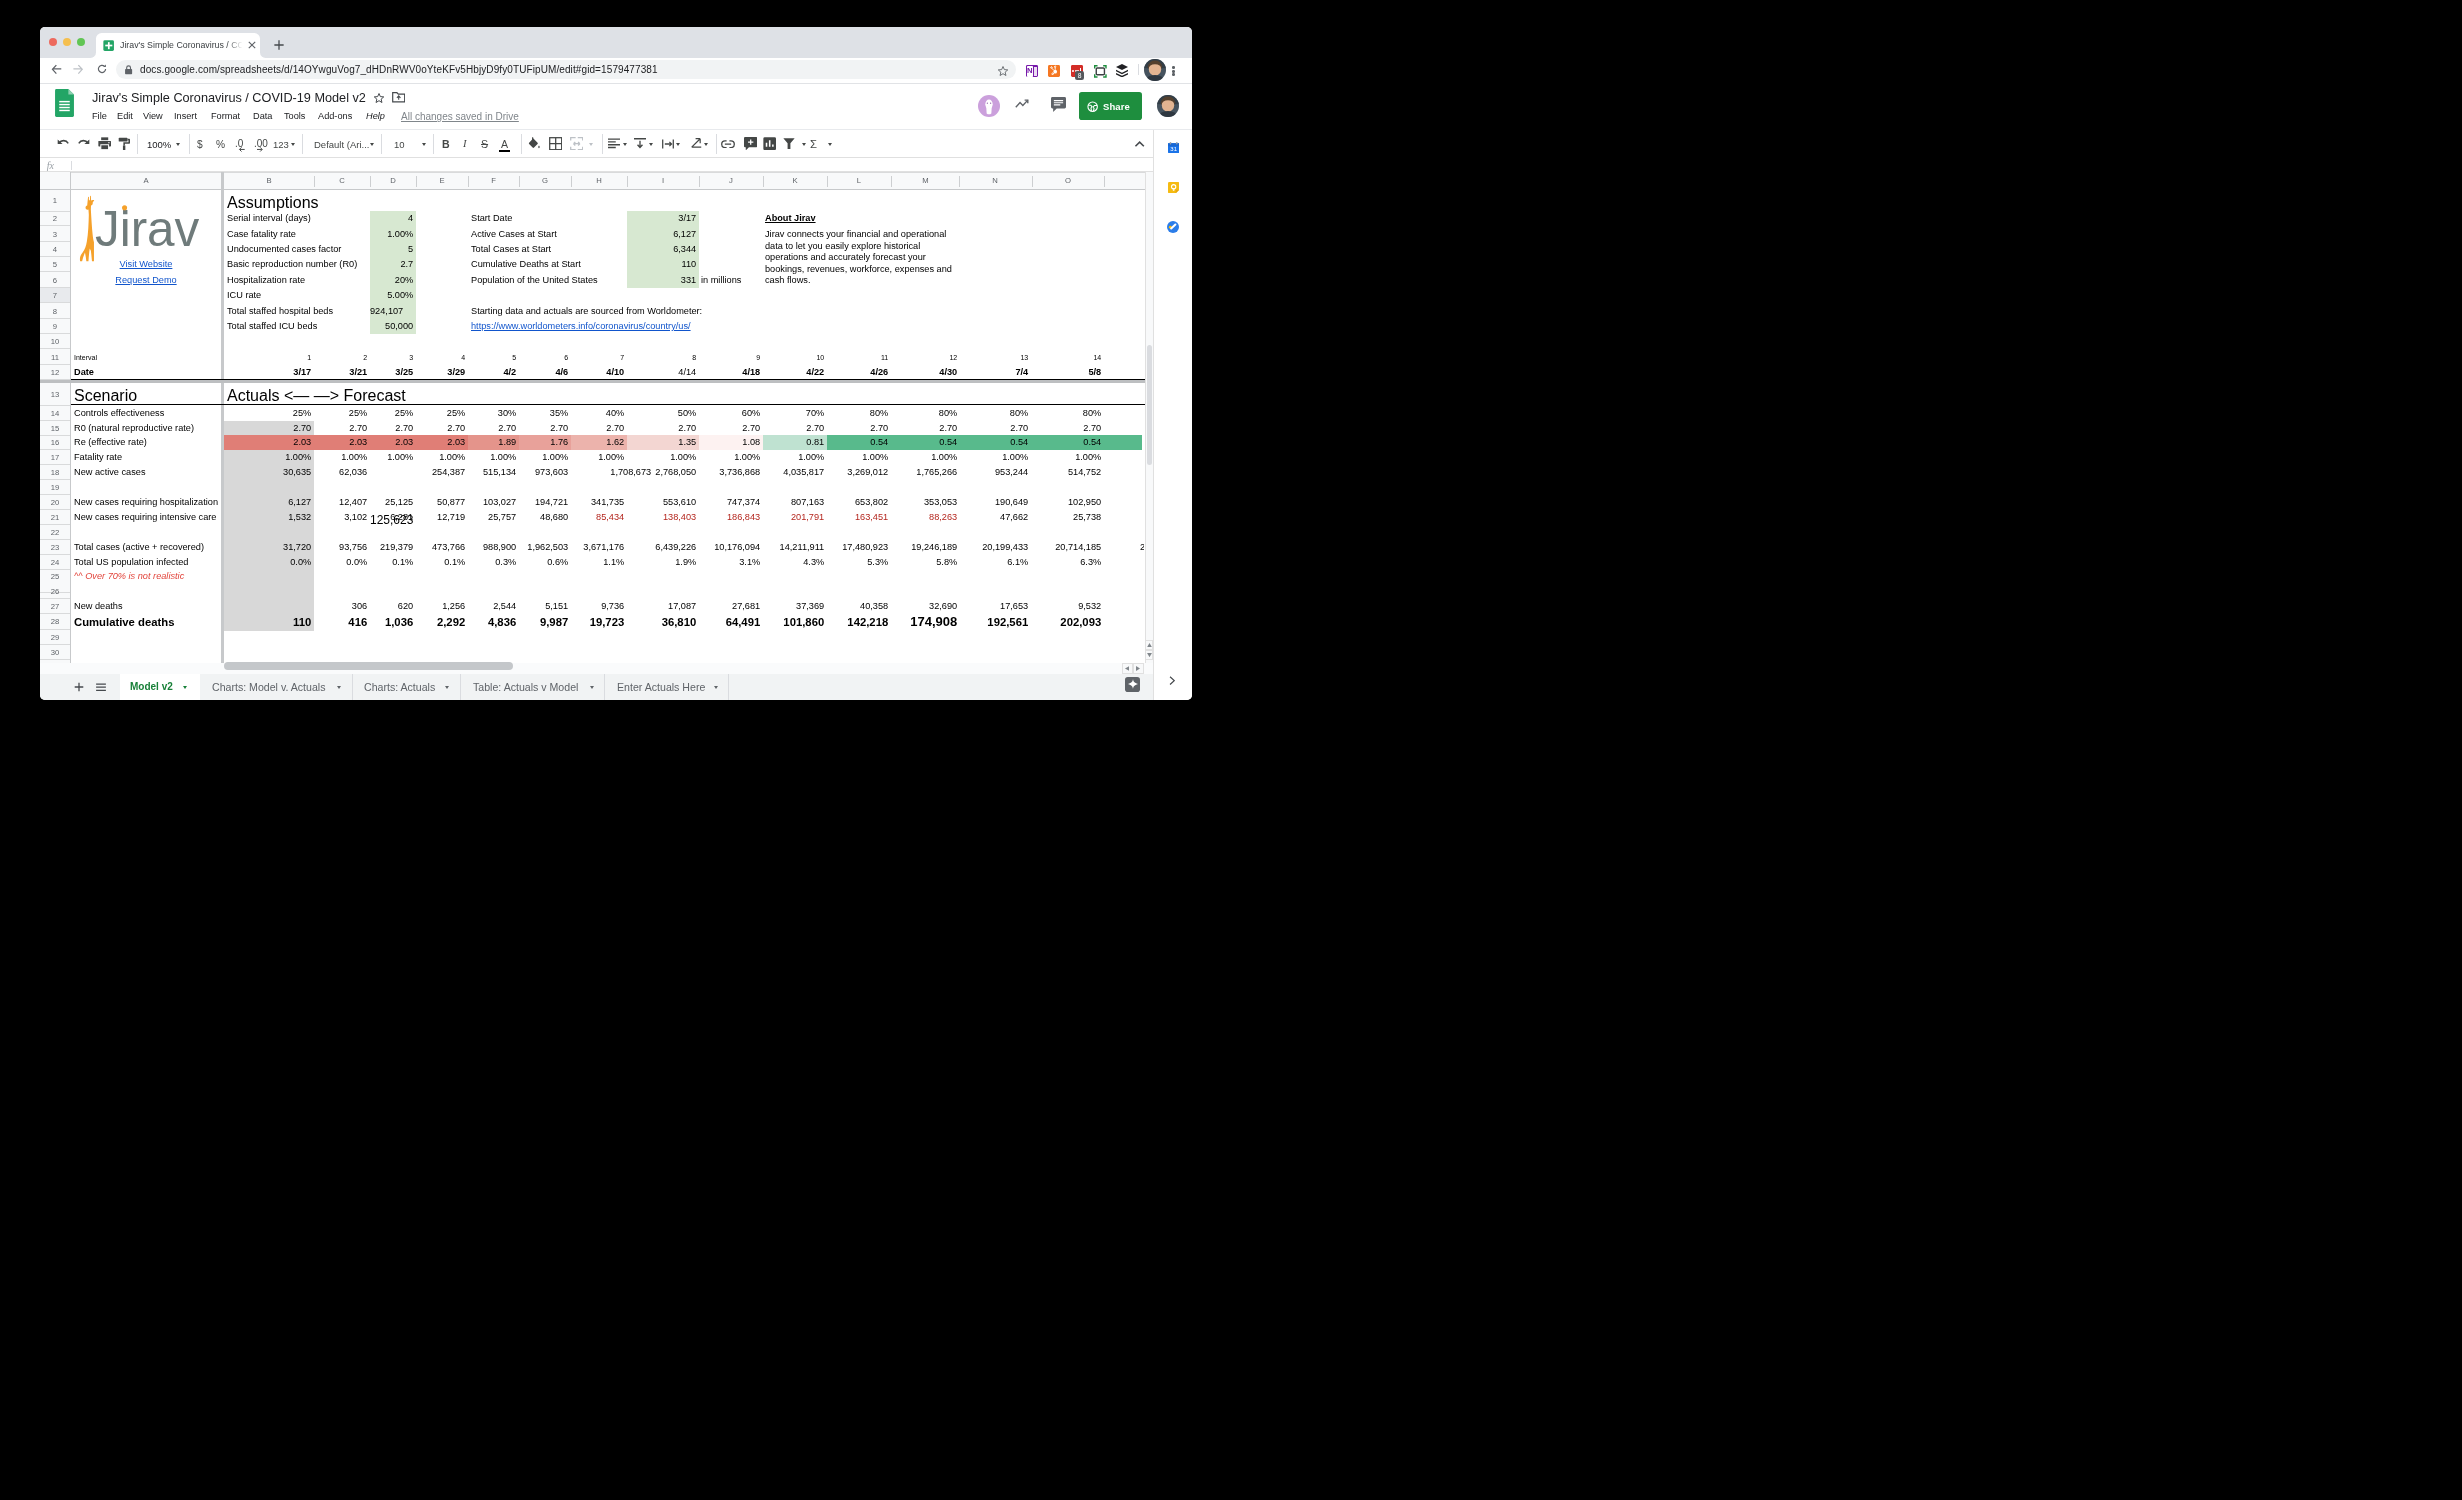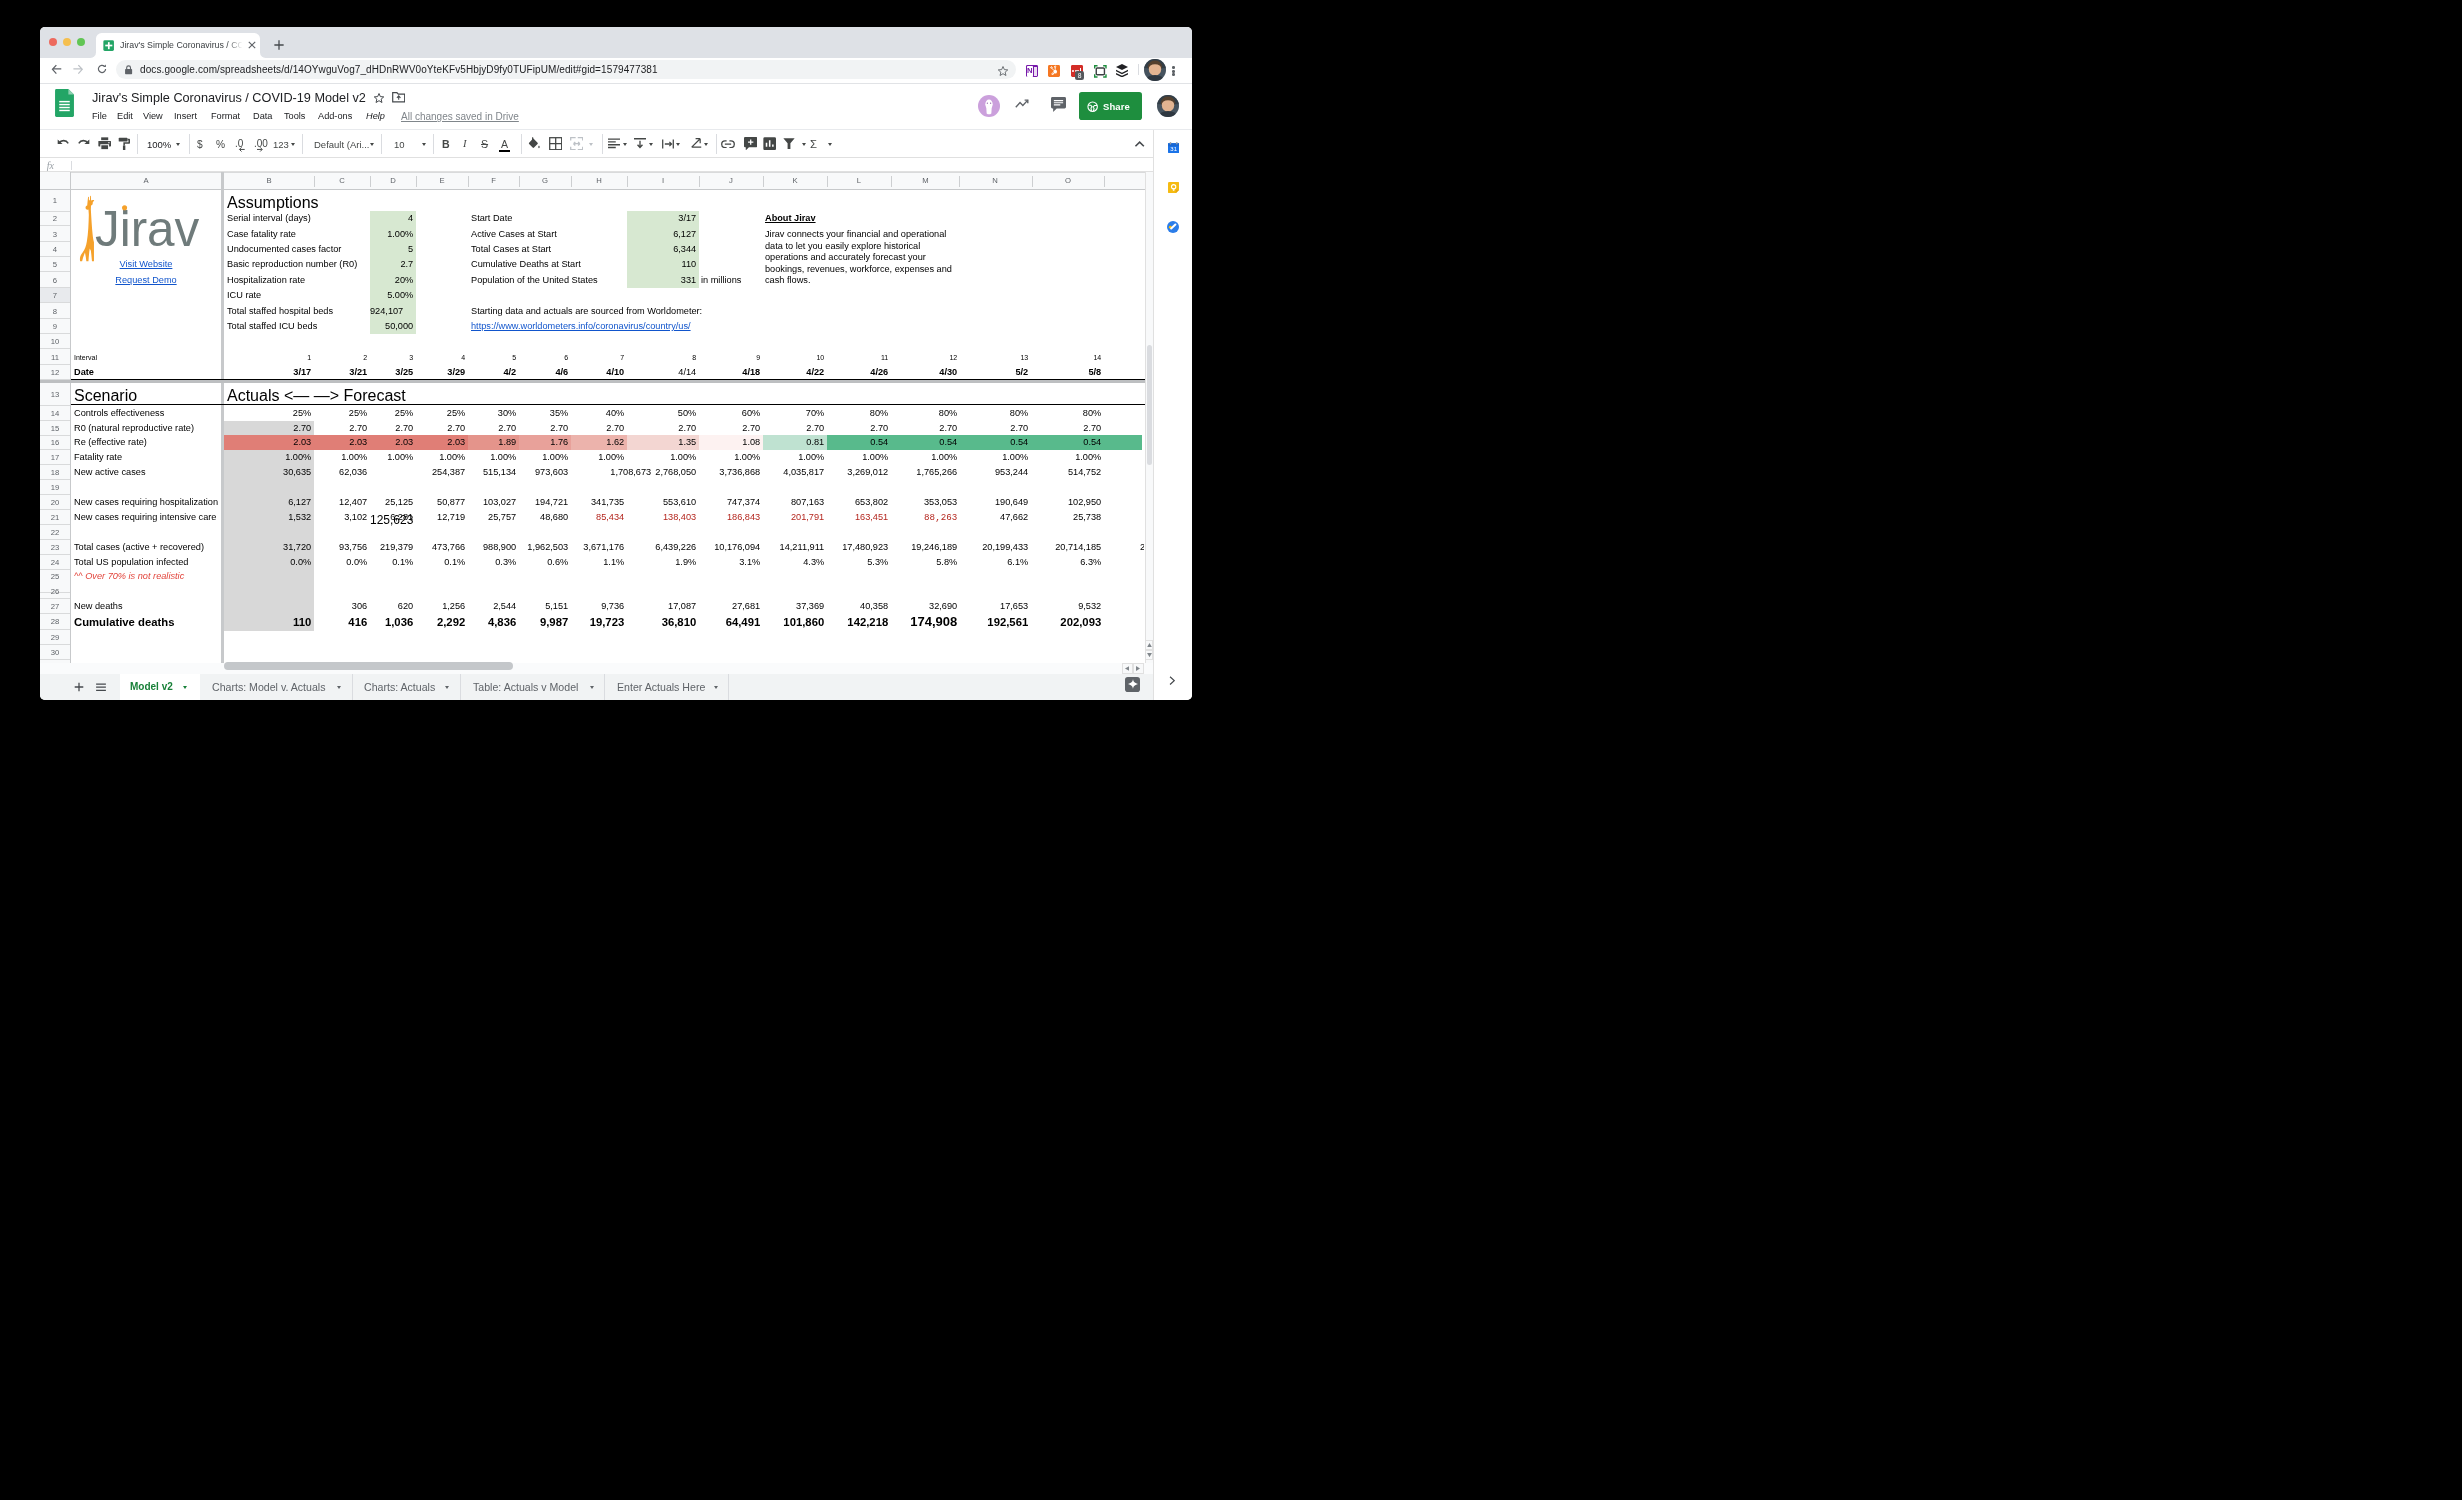--- a/index.html
+++ b/index.html
@@ -429,21 +429,21 @@
 <div class="cell " style="left:587px;top:338px;width:72px;height:15.3px;line-height:15.3px;font-size:9.2px;color:#000;text-align:right;padding-right:2.8px;font-weight:normal;">4/14</div>
 <div class="cell " style="left:659px;top:323px;width:64px;height:15.3px;line-height:15.3px;font-size:7px;color:#000;text-align:right;padding-right:2.8px;">9</div>
 <div class="cell " style="left:659px;top:338px;width:64px;height:15.3px;line-height:15.3px;font-size:9.2px;color:#000;text-align:right;padding-right:2.8px;font-weight:bold;">4/18</div>
 <div class="cell " style="left:723px;top:323px;width:64px;height:15.3px;line-height:15.3px;font-size:7px;color:#000;text-align:right;padding-right:2.8px;">10</div>
 <div class="cell " style="left:723px;top:338px;width:64px;height:15.3px;line-height:15.3px;font-size:9.2px;color:#000;text-align:right;padding-right:2.8px;font-weight:bold;">4/22</div>
 <div class="cell " style="left:787px;top:323px;width:64px;height:15.3px;line-height:15.3px;font-size:7px;color:#000;text-align:right;padding-right:2.8px;">11</div>
 <div class="cell " style="left:787px;top:338px;width:64px;height:15.3px;line-height:15.3px;font-size:9.2px;color:#000;text-align:right;padding-right:2.8px;font-weight:bold;">4/26</div>
 <div class="cell " style="left:851px;top:323px;width:69px;height:15.3px;line-height:15.3px;font-size:7px;color:#000;text-align:right;padding-right:2.8px;">12</div>
 <div class="cell " style="left:851px;top:338px;width:69px;height:15.3px;line-height:15.3px;font-size:9.2px;color:#000;text-align:right;padding-right:2.8px;font-weight:bold;">4/30</div>
 <div class="cell " style="left:919px;top:323px;width:72px;height:15.3px;line-height:15.3px;font-size:7px;color:#000;text-align:right;padding-right:2.8px;">13</div>
-<div class="cell " style="left:919px;top:338px;width:72px;height:15.3px;line-height:15.3px;font-size:9.2px;color:#000;text-align:right;padding-right:2.8px;font-weight:bold;">5/2</div>
+<div class="cell " style="left:919px;top:338px;width:72px;height:15.3px;line-height:15.3px;font-size:9.2px;color:#000;text-align:right;padding-right:2.8px;font-weight:bold;">7/4</div>
 <div class="cell " style="left:992px;top:323px;width:72px;height:15.3px;line-height:15.3px;font-size:7px;color:#000;text-align:right;padding-right:2.8px;">14</div>
 <div class="cell " style="left:992px;top:338px;width:72px;height:15.3px;line-height:15.3px;font-size:9.2px;color:#000;text-align:right;padding-right:2.8px;font-weight:bold;">5/8</div>
 <div class="abs" style="left:34px;top:356px;width:176px;height:21.5px;line-height:26px;font-size:16px;color:#000;">Scenario</div>
 <div class="abs" style="left:187px;top:356px;width:352px;height:21.5px;line-height:26px;font-size:16px;color:#000;">Actuals &lt;— —&gt; Forecast</div>
 <div class="abs" style="left:34px;top:379px;height:15px;line-height:15px;font-size:9.2px;color:#000;white-space:nowrap;">Controls effectiveness</div>
 <div class="abs" style="left:34px;top:394px;height:15px;line-height:15px;font-size:9.2px;color:#000;white-space:nowrap;">R0 (natural reproductive rate)</div>
 <div class="abs" style="left:34px;top:408px;height:15px;line-height:15px;font-size:9.2px;color:#000;white-space:nowrap;">Re (effective rate)</div>
 <div class="abs" style="left:34px;top:423px;height:15px;line-height:15px;font-size:9.2px;color:#000;white-space:nowrap;">Fatality rate</div>
 <div class="abs" style="left:34px;top:438px;height:15px;line-height:15px;font-size:9.2px;color:#000;white-space:nowrap;">New active cases</div>
 <div class="abs" style="left:34px;top:468px;height:15px;line-height:15px;font-size:9.2px;color:#000;white-space:nowrap;">New cases requiring hospitalization</div>
@@ -541,21 +541,21 @@
 <div class="cell " style="left:274px;top:483px;width:56px;height:15px;line-height:15px;font-size:9.2px;color:#000;text-align:right;padding-right:2.8px;">3,102</div>
 <div class="cell " style="left:330px;top:483px;width:46px;height:15px;line-height:15px;font-size:9.2px;color:#000;text-align:right;padding-right:2.8px;">6,281</div>
 <div class="cell " style="left:376px;top:483px;width:52px;height:15px;line-height:15px;font-size:9.2px;color:#000;text-align:right;padding-right:2.8px;">12,719</div>
 <div class="cell " style="left:428px;top:483px;width:51px;height:15px;line-height:15px;font-size:9.2px;color:#000;text-align:right;padding-right:2.8px;">25,757</div>
 <div class="cell " style="left:479px;top:483px;width:52px;height:15px;line-height:15px;font-size:9.2px;color:#000;text-align:right;padding-right:2.8px;">48,680</div>
 <div class="cell " style="left:531px;top:483px;width:56px;height:15px;line-height:15px;font-size:9.2px;color:#B4261E;text-align:right;padding-right:2.8px;">85,434</div>
 <div class="cell " style="left:587px;top:483px;width:72px;height:15px;line-height:15px;font-size:9.2px;color:#B4261E;text-align:right;padding-right:2.8px;">138,403</div>
 <div class="cell " style="left:659px;top:483px;width:64px;height:15px;line-height:15px;font-size:9.2px;color:#B4261E;text-align:right;padding-right:2.8px;">186,843</div>
 <div class="cell " style="left:723px;top:483px;width:64px;height:15px;line-height:15px;font-size:9.2px;color:#B4261E;text-align:right;padding-right:2.8px;">201,791</div>
 <div class="cell " style="left:787px;top:483px;width:64px;height:15px;line-height:15px;font-size:9.2px;color:#B4261E;text-align:right;padding-right:2.8px;">163,451</div>
-<div class="cell " style="left:851px;top:483px;width:69px;height:15px;line-height:15px;font-size:9.2px;color:#B4261E;text-align:right;padding-right:2.8px;font-family:Liberation Mono, monospace;">88,263</div>
+<div class="cell " style="left:851px;top:483px;width:69px;height:15px;line-height:15px;font-size:9.2px;color:#B4261E;text-align:right;padding-right:2.8px;">88,263</div>
 <div class="cell " style="left:919px;top:483px;width:72px;height:15px;line-height:15px;font-size:9.2px;color:#000;text-align:right;padding-right:2.8px;">47,662</div>
 <div class="cell " style="left:992px;top:483px;width:72px;height:15px;line-height:15px;font-size:9.2px;color:#000;text-align:right;padding-right:2.8px;">25,738</div>
 <div class="cell " style="left:184px;top:513px;width:90px;height:15px;line-height:15px;font-size:9.2px;color:#000;text-align:right;padding-right:2.8px;">31,720</div>
 <div class="cell " style="left:274px;top:513px;width:56px;height:15px;line-height:15px;font-size:9.2px;color:#000;text-align:right;padding-right:2.8px;">93,756</div>
 <div class="cell " style="left:330px;top:513px;width:46px;height:15px;line-height:15px;font-size:9.2px;color:#000;text-align:right;padding-right:2.8px;">219,379</div>
 <div class="cell " style="left:376px;top:513px;width:52px;height:15px;line-height:15px;font-size:9.2px;color:#000;text-align:right;padding-right:2.8px;">473,766</div>
 <div class="cell " style="left:428px;top:513px;width:51px;height:15px;line-height:15px;font-size:9.2px;color:#000;text-align:right;padding-right:2.8px;">988,900</div>
 <div class="cell " style="left:479px;top:513px;width:52px;height:15px;line-height:15px;font-size:9.2px;color:#000;text-align:right;padding-right:2.8px;">1,962,503</div>
 <div class="cell " style="left:531px;top:513px;width:56px;height:15px;line-height:15px;font-size:9.2px;color:#000;text-align:right;padding-right:2.8px;">3,671,176</div>
 <div class="cell " style="left:587px;top:513px;width:72px;height:15px;line-height:15px;font-size:9.2px;color:#000;text-align:right;padding-right:2.8px;">6,439,226</div>

